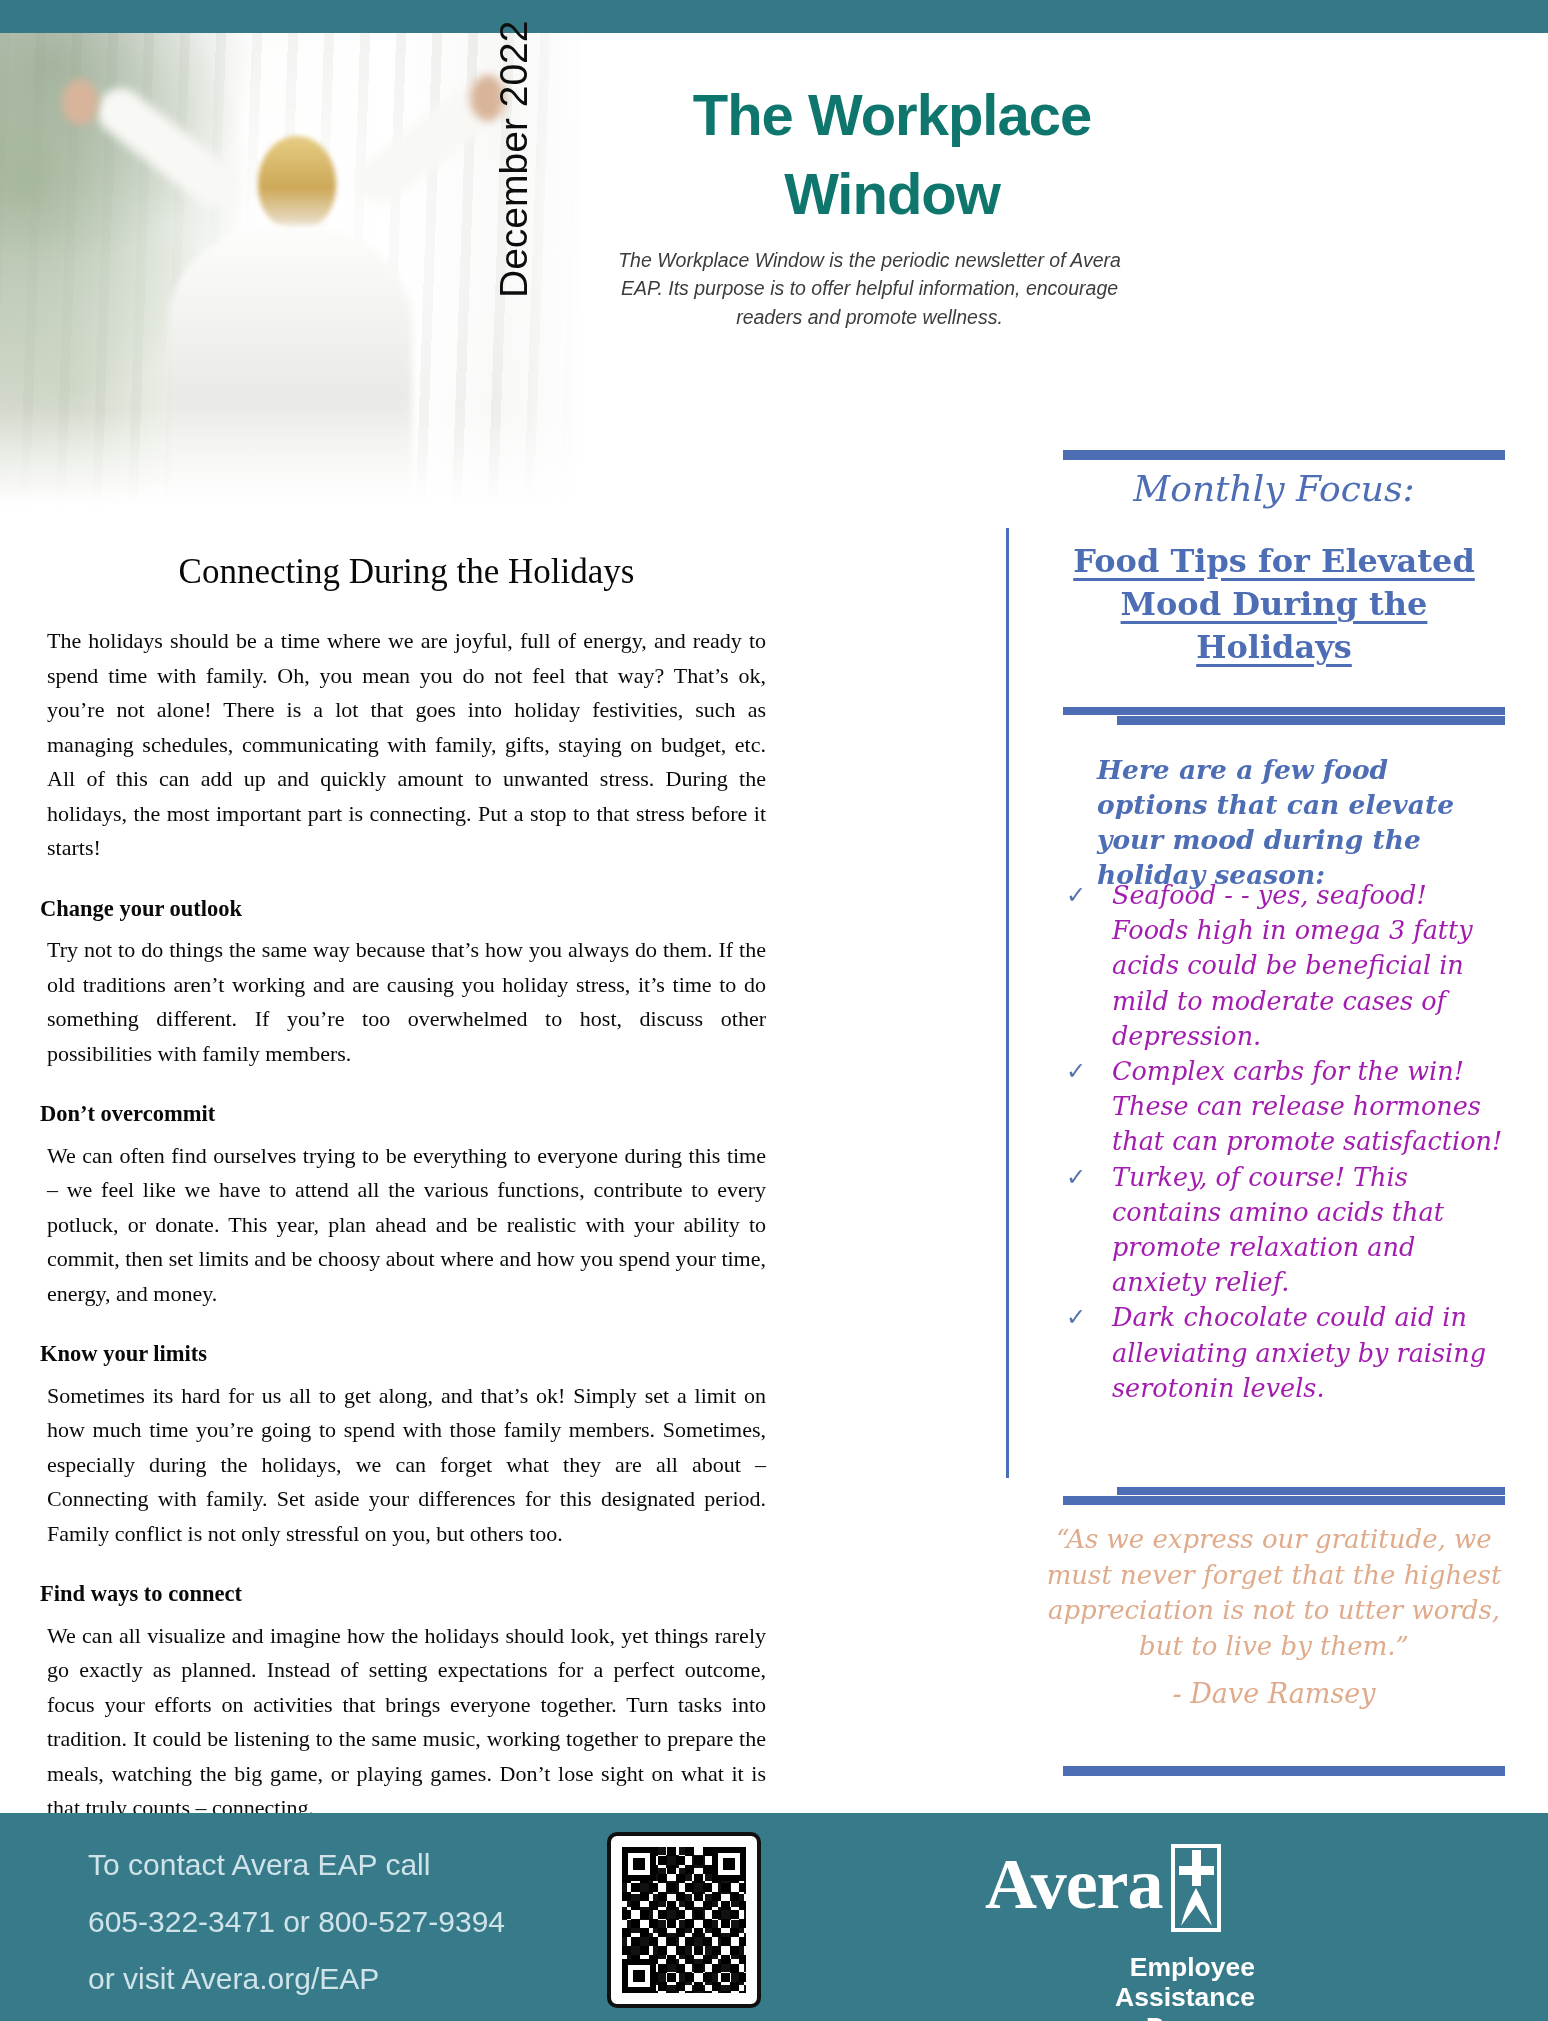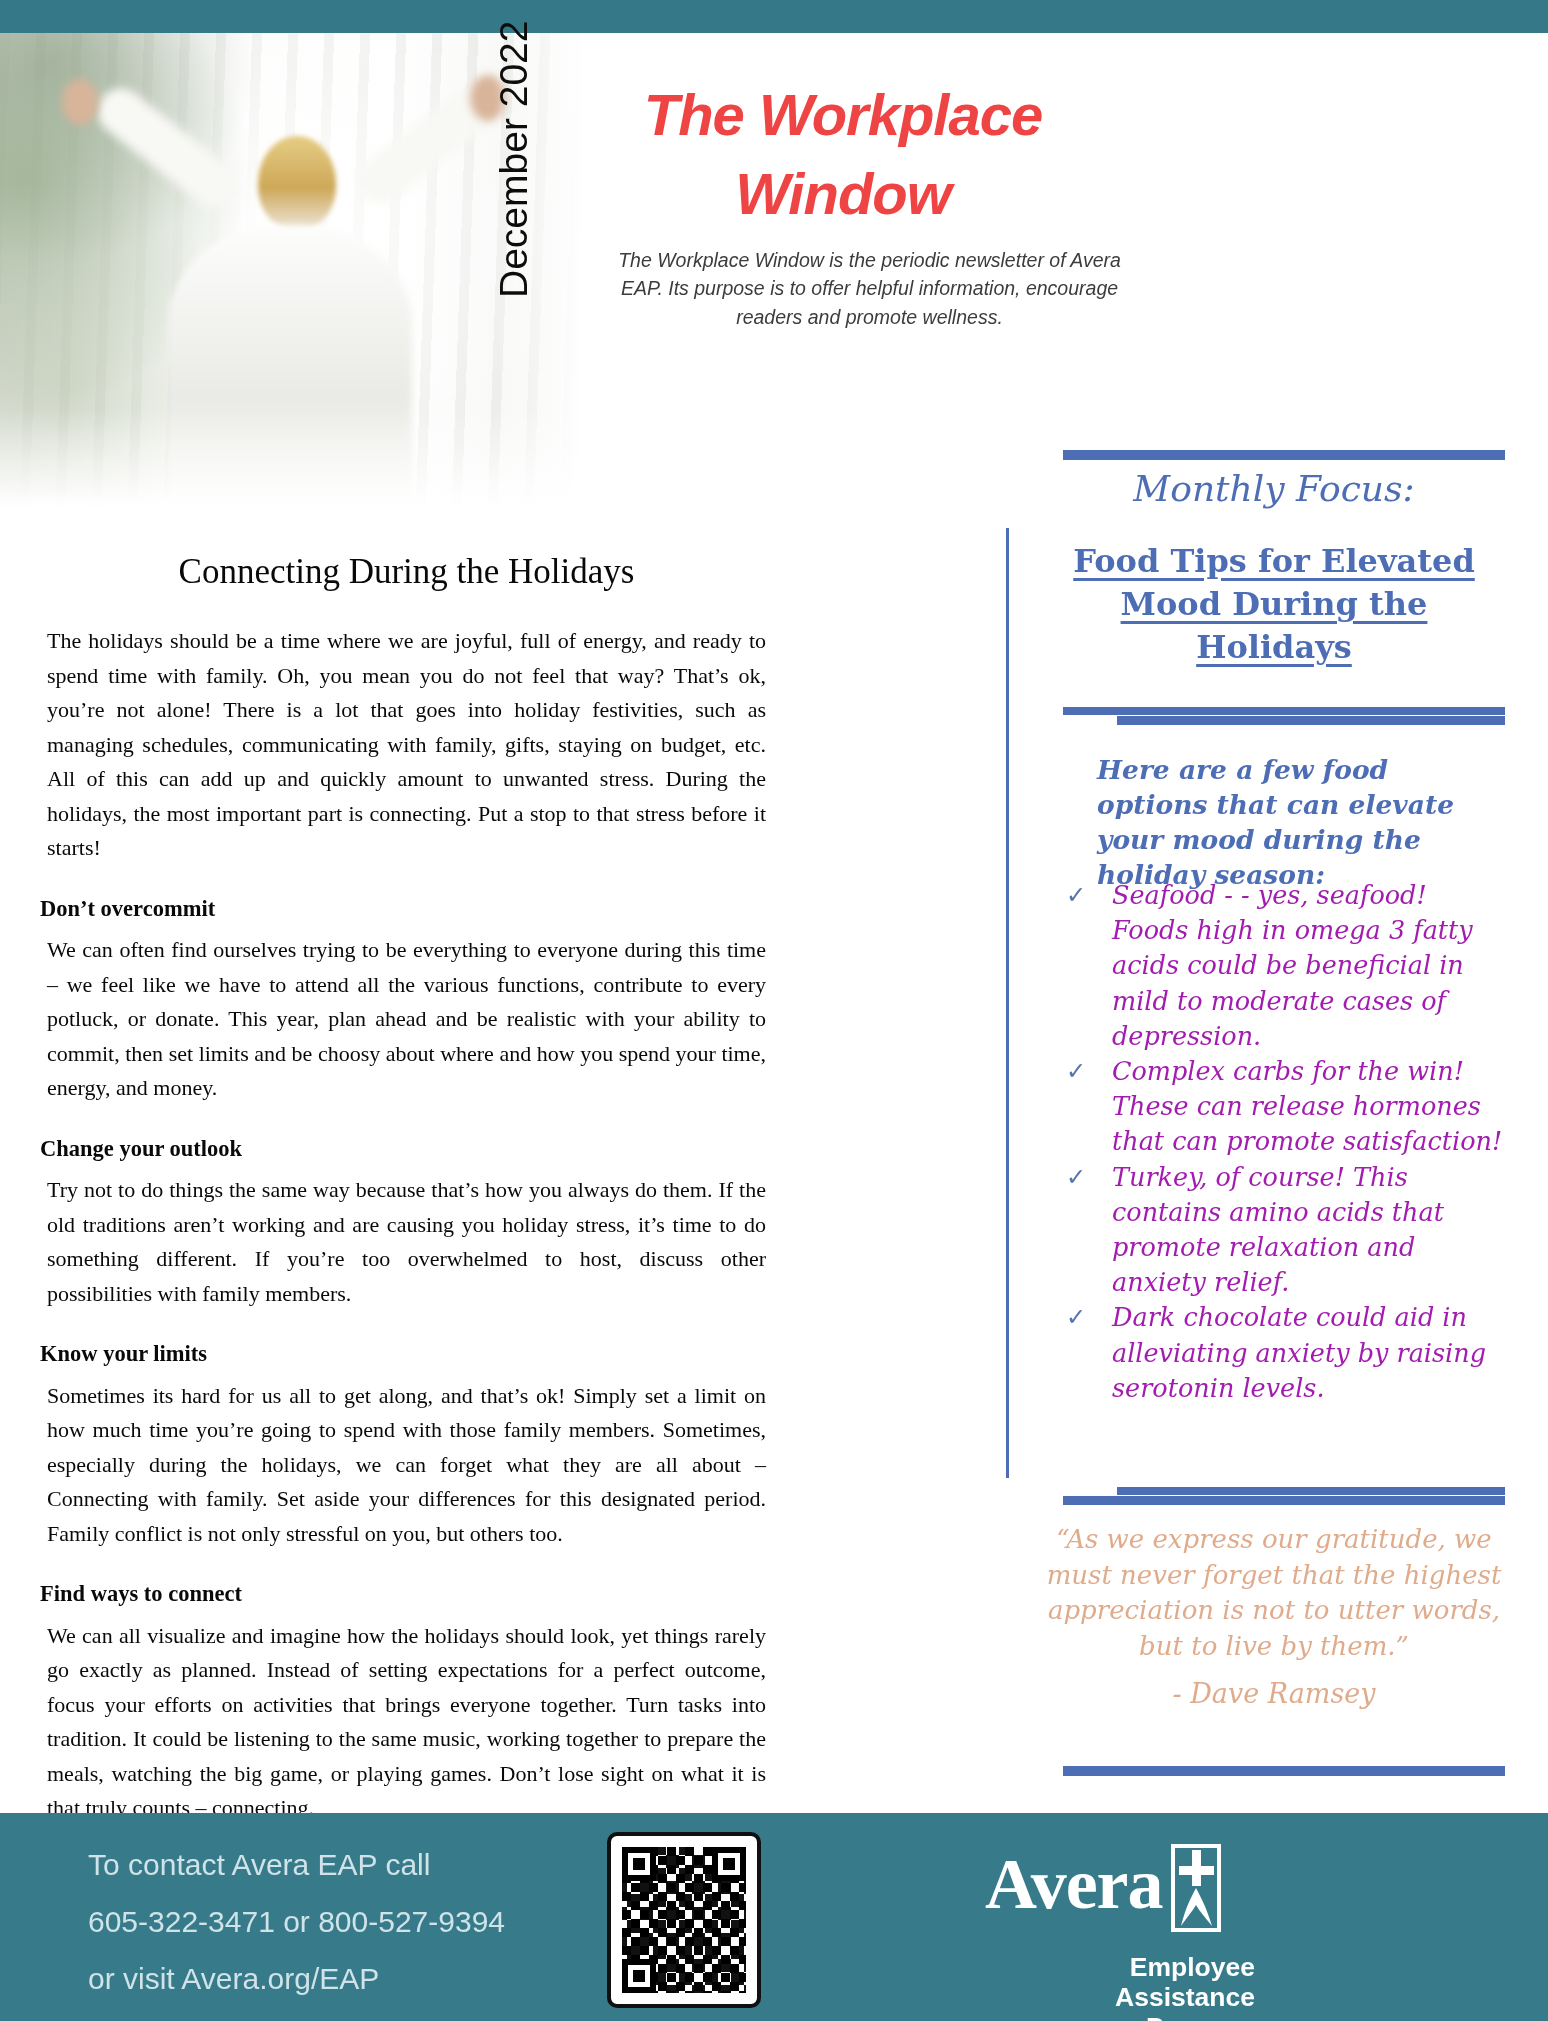--- a/index.html
+++ b/index.html
@@ -32,23 +32,23 @@
     background:linear-gradient(180deg,#fdfdfc,#eaeae6 55%,#f6f6f3);filter:blur(3px);}
   .p-fade-r{right:0;top:0;width:100%;height:100%;
     background:linear-gradient(90deg,rgba(255,255,255,0) 82%,#ffffff 97%);}
   .p-fade-b{left:0;bottom:0;width:100%;height:100%;
     background:linear-gradient(180deg,rgba(255,255,255,0) 76%,#ffffff 96%);}
   
   .issue-date{position:absolute;left:492px;top:38px;height:260px;
     writing-mode:vertical-rl;transform:rotate(180deg);
     font-family:"Liberation Sans",sans-serif;font-size:39px;color:#0d0d0d;white-space:nowrap;}
   
-  .mast-title{position:absolute;left:593px;top:76px;width:500px;text-align:center;
+  .mast-title{position:absolute;left:642px;top:76px;width:500px;text-align:center;
     font-family:"Liberation Sans",sans-serif;font-weight:bold;font-size:58px;line-height:1.36;
-    color:#ef4444;letter-spacing:-1px;font-style:italic;}
+    color:#0f766e;letter-spacing:-1px;}
   .tagline{position:absolute;left:612px;top:246px;width:515px;text-align:center;
     font-family:"Liberation Sans",sans-serif;font-style:italic;font-size:19.5px;
     line-height:1.45;color:#3c3c3c;}
   
   .article{position:absolute;left:40px;top:552px;width:733px;color:#090909;}
   .article h1{margin:0 0 32px 0;font-weight:normal;font-size:35px;text-align:center;
     font-family:"Liberation Serif",serif;}
   .article p{margin:7px;font-size:22px;line-height:34.5px;text-align:justify;}
   .sec{margin-top:26px;}
   .sec-h{font-weight:bold;font-size:22.5px;line-height:34.5px;}
@@ -129,26 +129,26 @@
     <div>The Workplace</div>
     <div>Window</div>
   </div>
 
   <div class="tagline">The Workplace Window is the periodic newsletter of Avera EAP. Its purpose is to offer helpful information, encourage readers and promote wellness.</div>
 
   <div class="article">
     <h1>Connecting During the Holidays</h1>
     <p>The holidays should be a time where we are joyful, full of energy, and ready to spend time with family. Oh, you mean you do not feel that way? That’s ok, you’re not alone! There is a lot that goes into holiday festivities, such as managing schedules, communicating with family, gifts, staying on budget, etc. All of this can add up and quickly amount to unwanted stress. During the holidays, the most important part is connecting. Put a stop to that stress before it starts!</p>
     <div class="sec">
+      <div class="sec-h">Change your outlook</div>
+      <p>Try not to do things the same way because that’s how you always do them. If the old traditions aren’t working and are causing you holiday stress, it’s time to do something different. If you’re too overwhelmed to host, discuss other possibilities with family members.</p>
+    </div>
+    <div class="sec">
       <div class="sec-h">Don’t overcommit</div>
       <p>We can often find ourselves trying to be everything to everyone during this time – we feel like we have to attend all the various functions, contribute to every potluck, or donate. This year, plan ahead and be realistic with your ability to commit, then set limits and be choosy about where and how you spend your time, energy, and money.</p>
-    </div>
-    <div class="sec">
-      <div class="sec-h">Change your outlook</div>
-      <p>Try not to do things the same way because that’s how you always do them. If the old traditions aren’t working and are causing you holiday stress, it’s time to do something different. If you’re too overwhelmed to host, discuss other possibilities with family members.</p>
     </div>
     <div class="sec">
       <div class="sec-h">Know your limits</div>
       <p>Sometimes its hard for us all to get along, and that’s ok! Simply set a limit on how much time you’re going to spend with those family members. Sometimes, especially during the holidays, we can forget what they are all about – Connecting with family. Set aside your differences for this designated period. Family conflict is not only stressful on you, but others too.</p>
     </div>
     <div class="sec">
       <div class="sec-h">Find ways to connect</div>
       <p>We can all visualize and imagine how the holidays should look, yet things rarely go exactly as planned. Instead of setting expectations for a perfect outcome, focus your efforts on activities that brings everyone together. Turn tasks into tradition. It could be listening to the same music, working together to prepare the meals, watching the big game, or playing games. Don’t lose sight on what it is that truly counts – connecting.</p>
     </div>
   </div>

